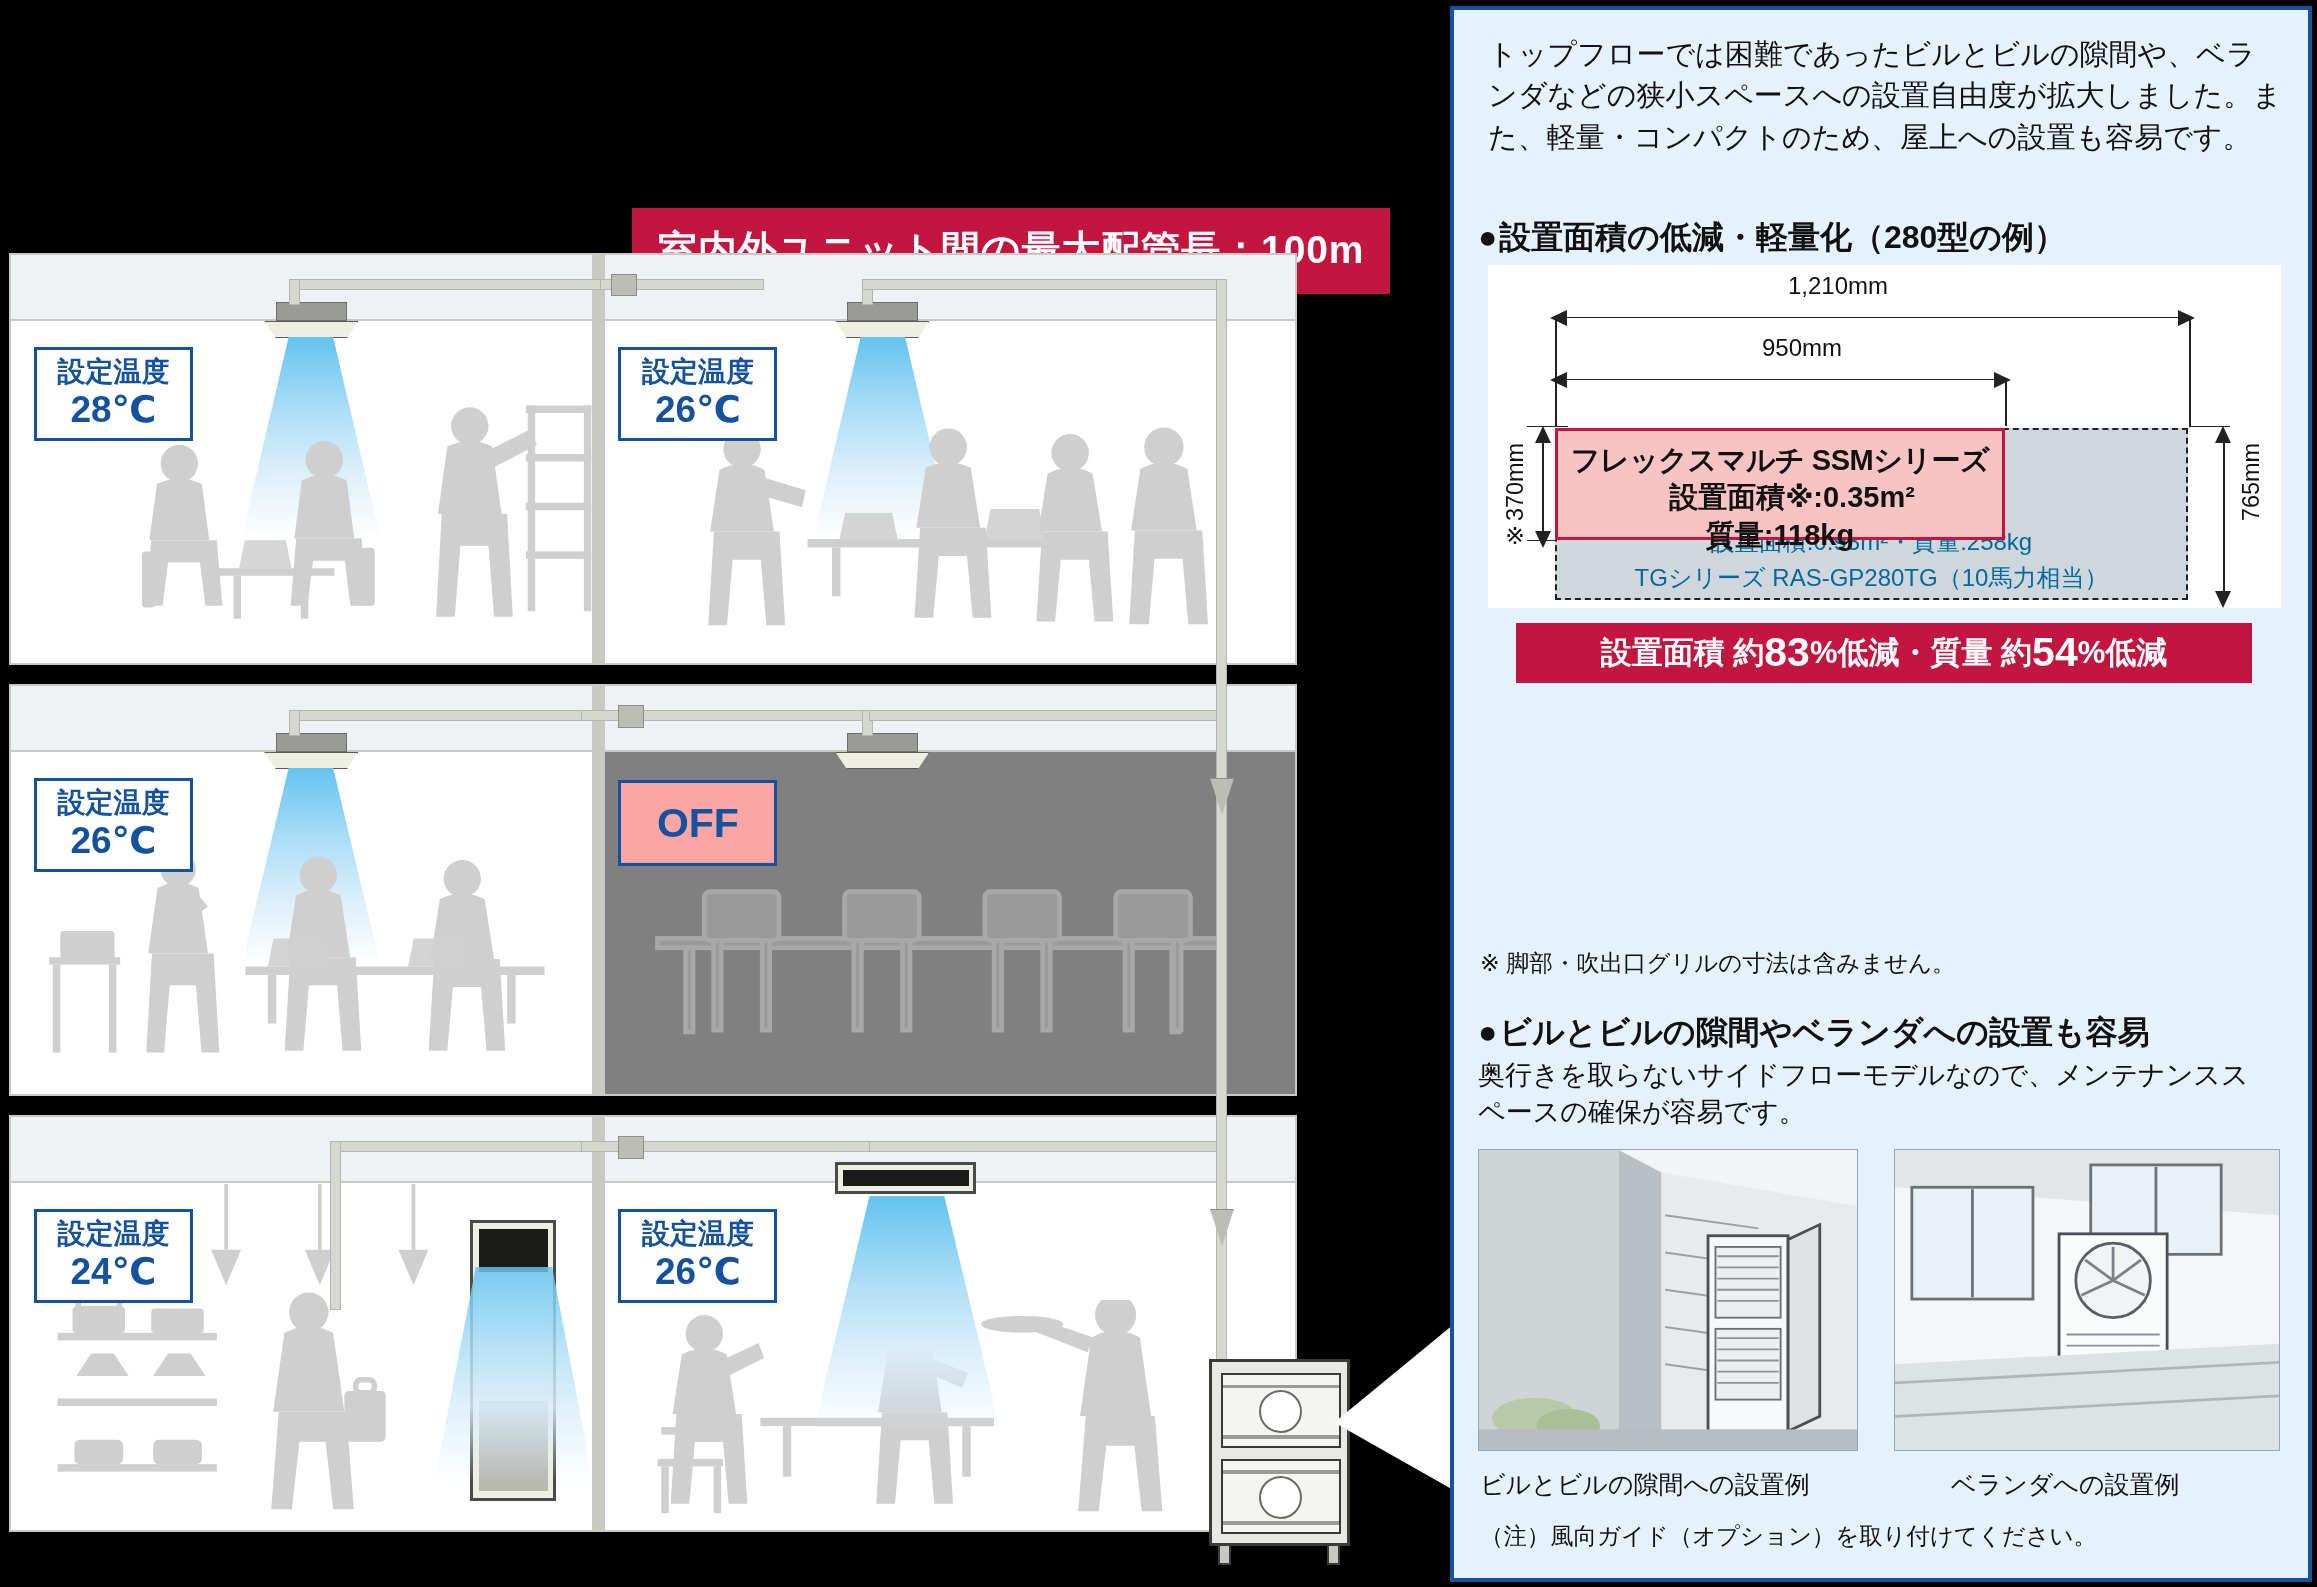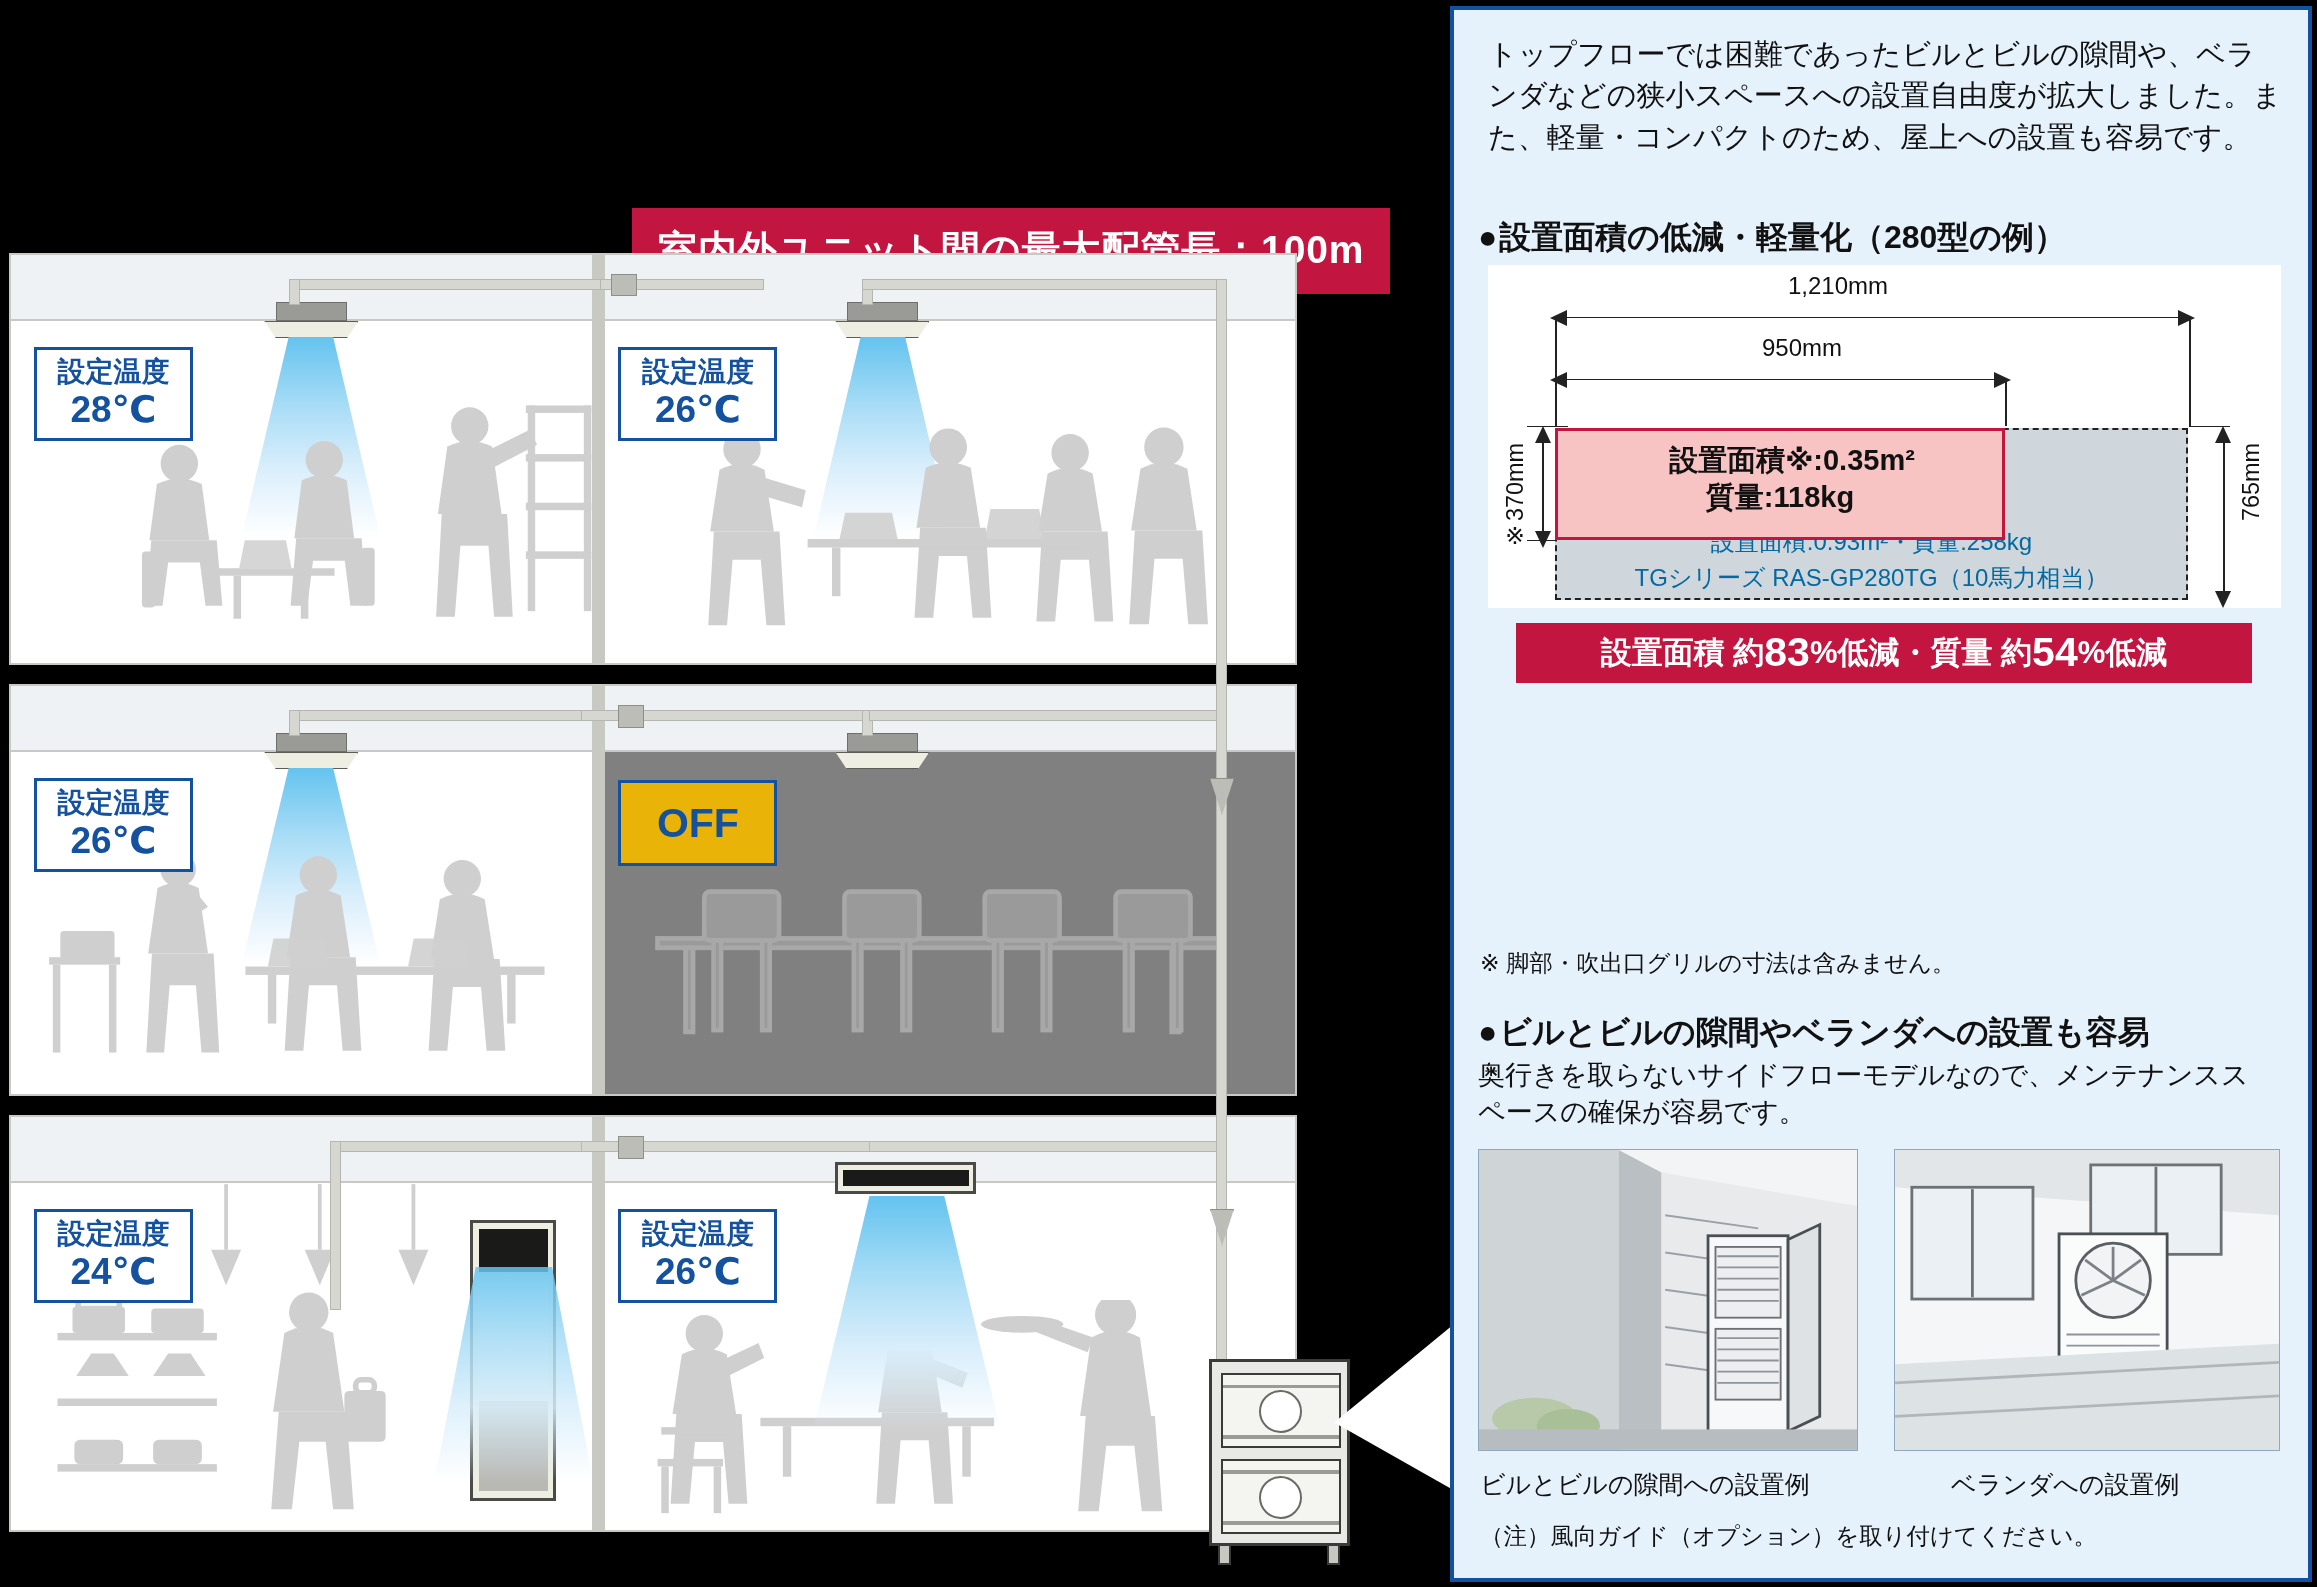--- a/index.html
+++ b/index.html
@@ -28,21 +28,21 @@
 
   
   .temp-badge {
     position: absolute; border: 3.7px solid #14519e; background: #fff;
     color: #14519e; font-weight: bold; text-align: center;
     line-height: 1.12; padding: 5.6px 0 7.5px 0;
   }
   .temp-badge .lbl { display: block; font-size: 28px; letter-spacing: 0px; }
   .temp-badge .val { display: block; font-size: 37px; margin-top: 1.9px; }
   .off-badge {
-    position: absolute; border: 3.7px solid #14519e; background: #eab308;
+    position: absolute; border: 3.7px solid #14519e; background: #fca5a5;
     color: #14519e; font-weight: bold; text-align: center;
     font-size: 41px; display: flex; align-items: center; justify-content: center;
   }
 
   
   .cassette { position: absolute; }
   .cassette .body { position: absolute; left: 11.2px; top: 0; width: 71px; height: 19px; background: #9a9a96; border: 1.9px solid #6e6e6a; }
   .cassette .panel { position: absolute; left: 0; top: 19px; width: 94px; height: 17px; background: #efeee2; border: 1.9px solid #5c5c58;
                      clip-path: polygon(0 0, 100% 0, 88% 100%, 12% 100%); }
 
@@ -452,20 +452,21 @@
       <div class="arrow-d" style="left:727px; top:326px;"></div>
       <div class="dim-line dim-h" style="left:701px; top:161px; width:41px;"></div>
 
       <div class="gray-box" style="left:67px; top:163px; width:633px; height:172px;">
         <div class="ln" style="margin-top:58px;">トップフロー機</div>
         <div class="ln">設置面積:0.93m²・質量:258kg</div>
         <div class="ln">TGシリーズ RAS-GP280TG（10馬力相当）</div>
       </div>
 
       <div class="pink-box" style="left:67px; top:163px; width:450px; height:112px; padding-top:11.2px;">
+        <div class="ln1">フレックスマルチ SSMシリーズ</div>
         <div class="ln2">設置面積※:0.35m²</div>
         <div class="ln3">質量:118kg</div>
       </div>
 
       <div class="red-banner" style="left:28px; top:358px; width:736px; height:60px;">
         <span>設置面積 約</span>
         <span class="big">83</span>
         <span>%低減・質量 約</span>
         <span class="big">54</span>
         <span>%低減</span>

